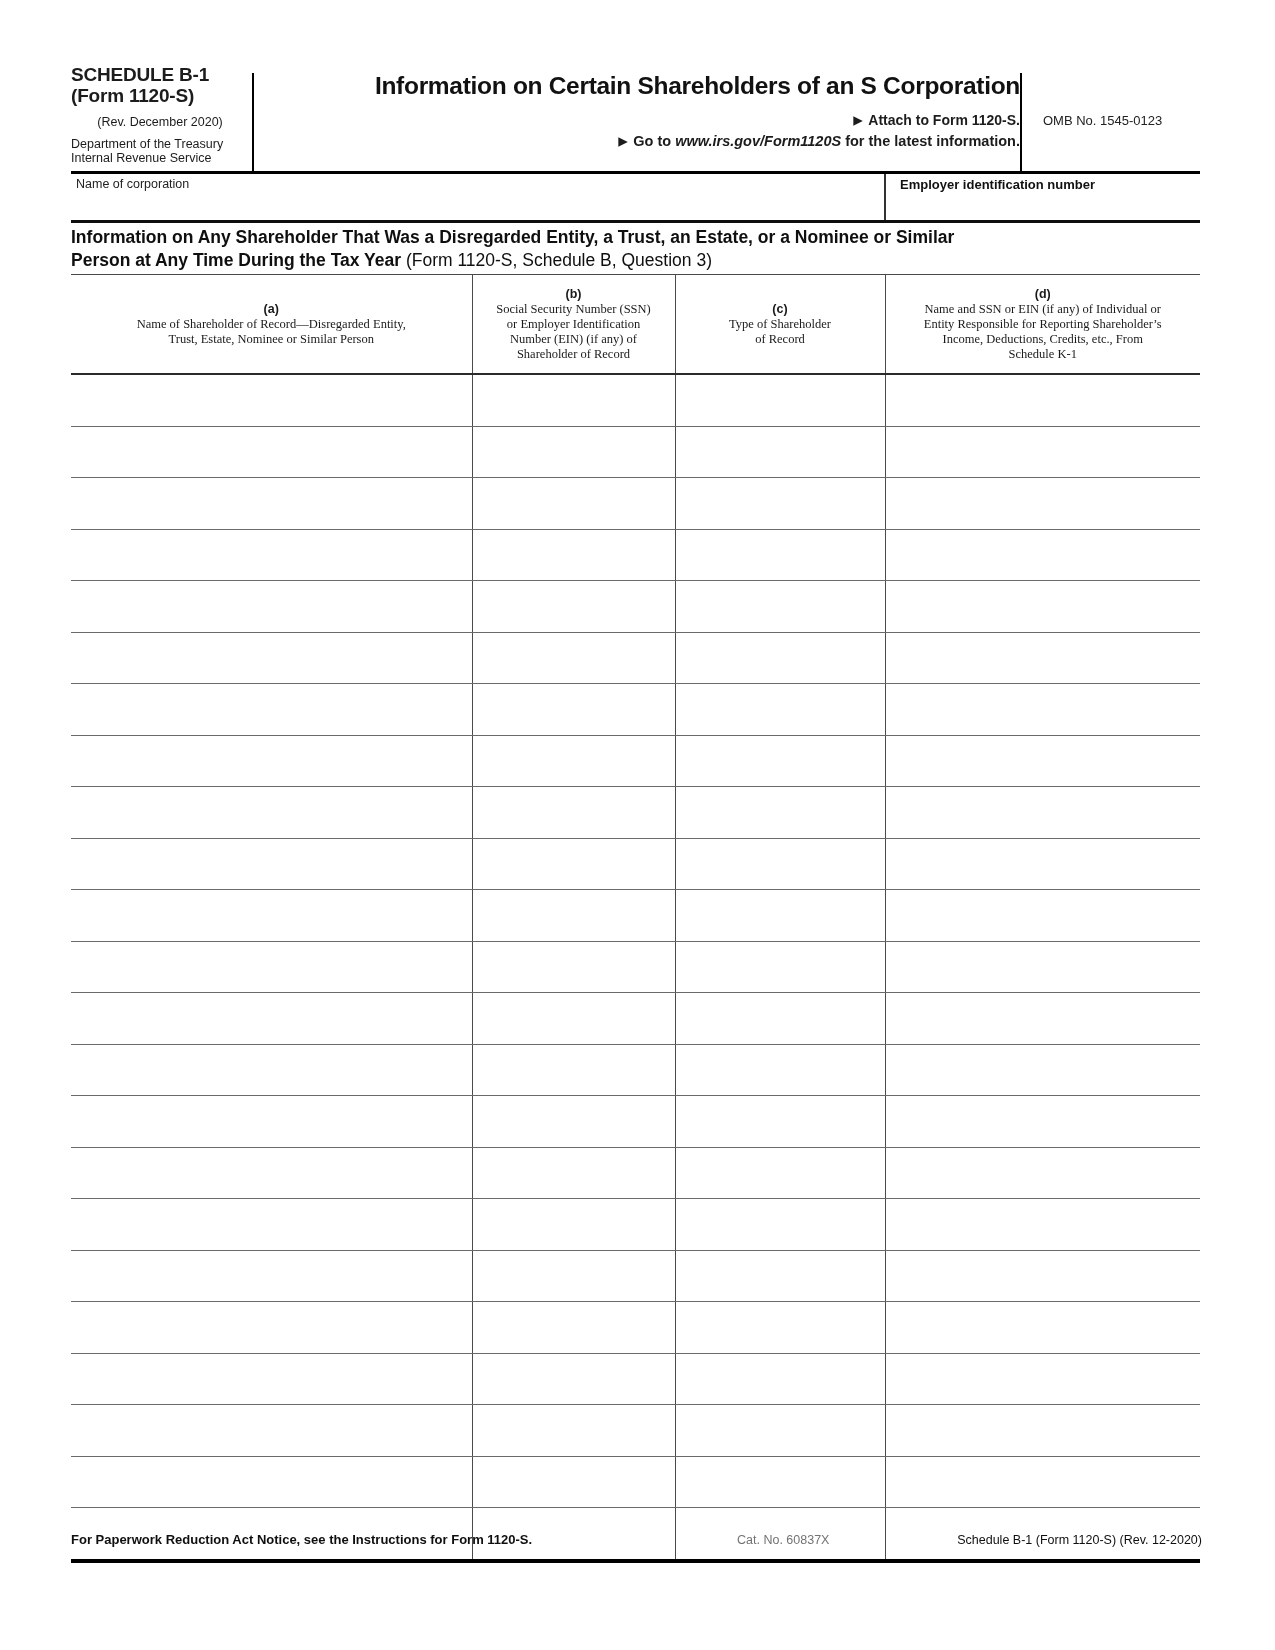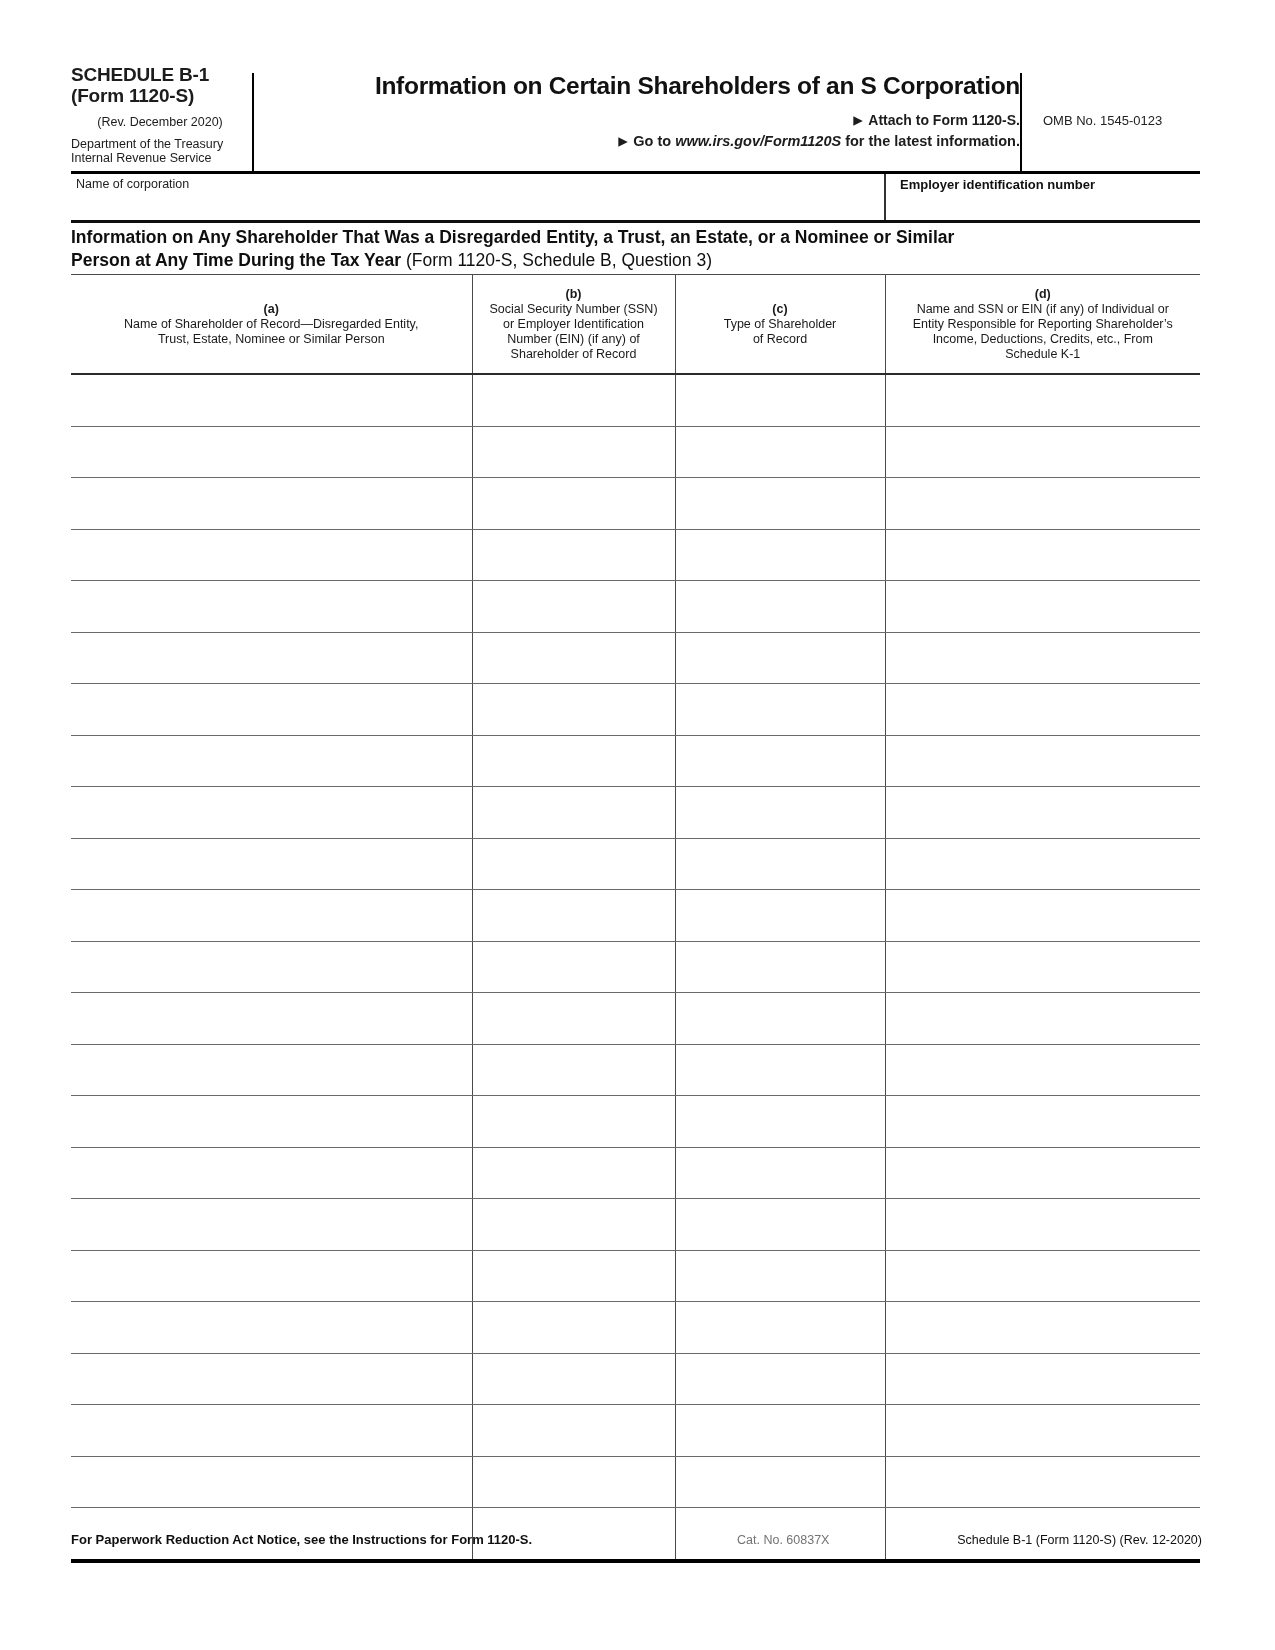--- a/index.html
+++ b/index.html
@@ -50,21 +50,21 @@
   }
   table.grid th{
     font-weight:normal;font-size:12.5px;line-height:15px;color:#1a1a1a;
     text-align:center;vertical-align:middle;padding:3px 4px;
     border-bottom:2.2px solid #2b2b2b;height:92px;
   }
   table.grid th+th, table.grid td+td{border-left:1.5px solid #4a4a4a;}
   table.grid td{height:48.5px;border-bottom:1.2px solid #6a6a6a;}
   table.grid tbody tr:last-child td{border-bottom:none;}
   .th-letter{display:block;font-weight:bold;}
-  .th-label{display:block;white-space:pre-line;}
+  .th-label{display:block;white-space:pre-line;font-family:Liberation Serif, serif;}
 
   
   .footer-notice{left:71px;top:1532px;font-size:13px;font-weight:bold;color:#0f0f0f;}
   .footer-cat{left:737px;top:1533px;font-size:12.5px;color:#737373;}
   .footer-formid{right:73px;top:1533px;font-size:12.5px;font-weight:normal;color:#0f0f0f;}
 </style>
 </head>
 <body>
 
 <div class="abs hdr-left">

